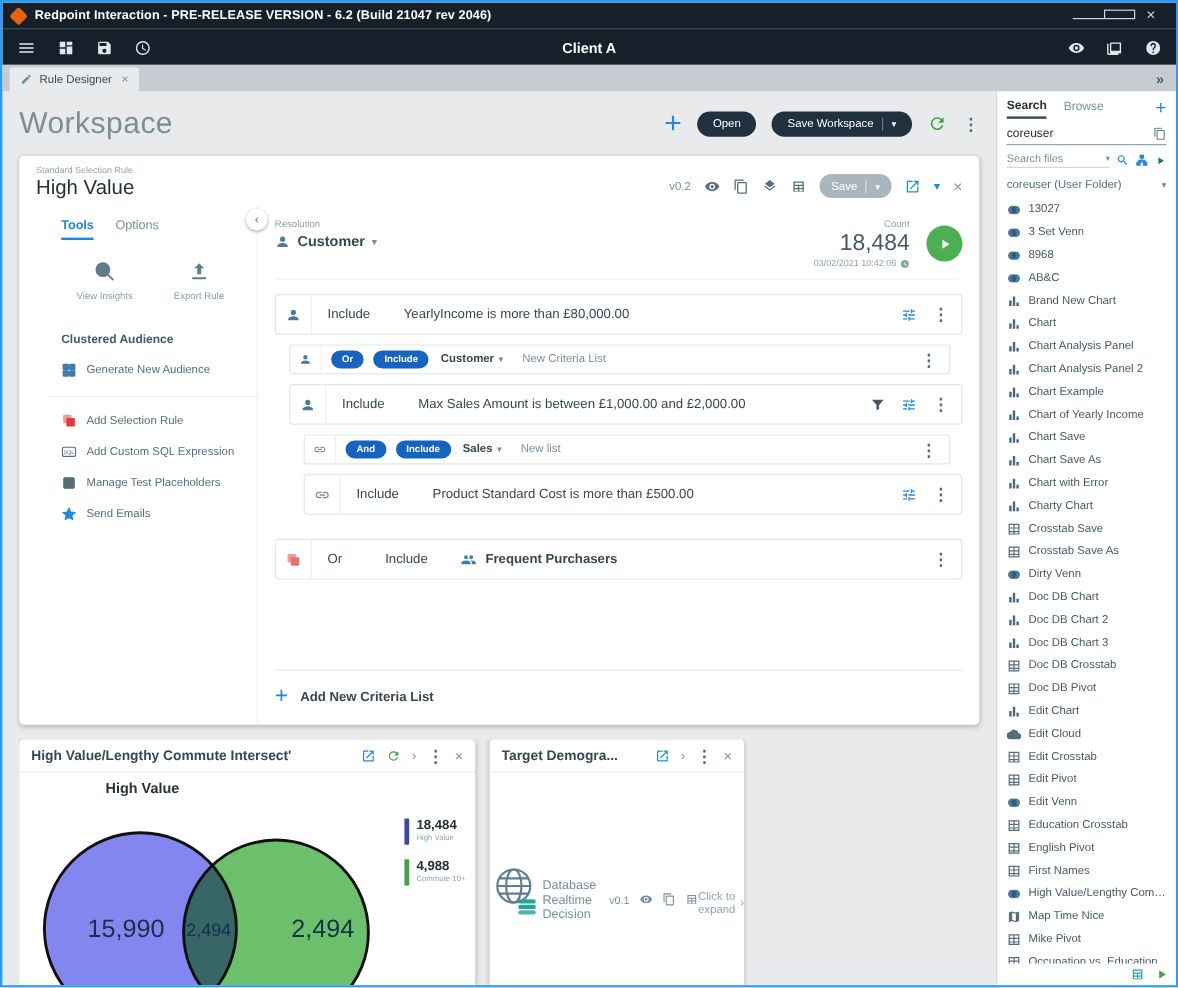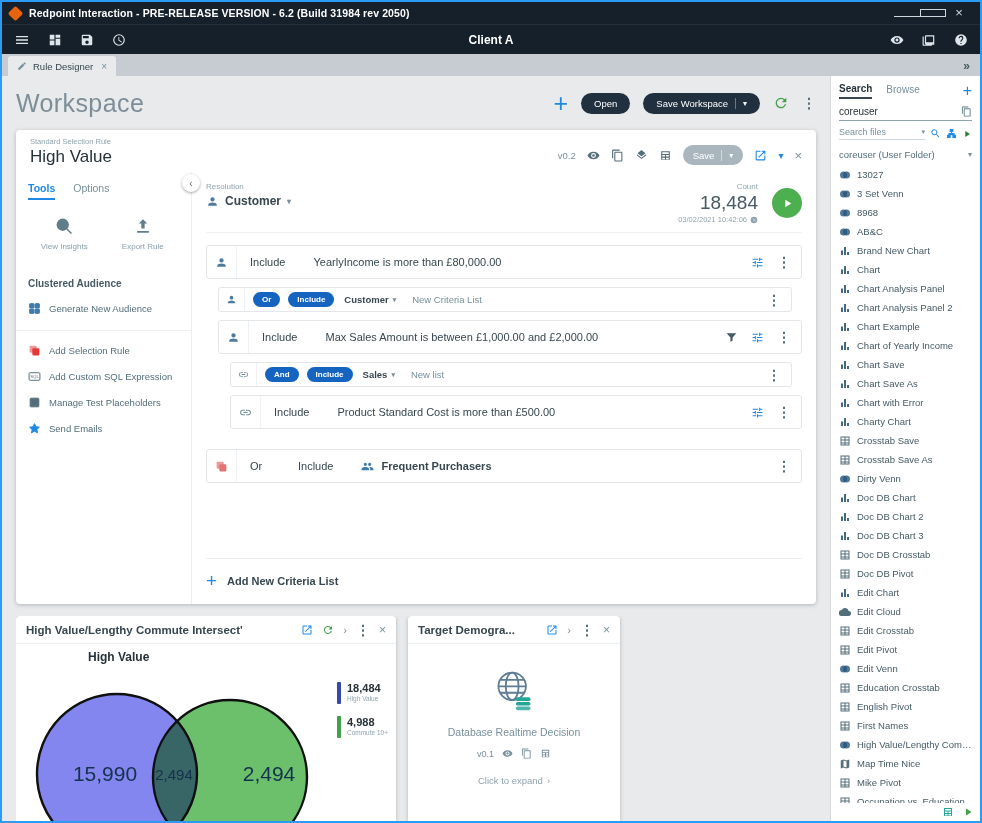--- a/index.html
+++ b/index.html
@@ -51,21 +51,21 @@
   .rc-header{display:flex;align-items:flex-start;padding:7px 14px 5px;flex:none;}
   .rc-type{font-size:7.5px;color:#90a4ae;}
   .rc-title{font-size:17px;color:#263238;font-weight:500;margin-top:1px;}
   .rc-ctrls{margin-left:auto;display:flex;align-items:center;gap:11px;margin-top:8px;color:#546e7a;}
   .rc-version{font-size:9.5px;color:#78909c;}
   .save-pill{height:20px;border-radius:10px;background:#a9b6be;color:#fff;font-size:9.5px;display:flex;align-items:center;padding:0 10px;gap:7px;}
   .save-pill .vdiv{width:1px;height:11px;background:rgba(255,255,255,.5);}
   .blue{color:#1e88e5;}
   .rc-close{color:#78909c;font-size:13px;}
 
-  .rc-body{flex:1;display:flex;min-height:0;}
+  .rc-body{flex:1;display:flex;min-height:0;margin-left:23px;}
   .panel{width:176px;border-right:1px solid #edf0f2;padding:10px 12px;position:relative;flex:none;}
   .panel-tabs{display:flex;gap:18px;font-size:10.5px;}
   .ptab-active{color:#1e88e5;font-weight:700;border-bottom:2px solid #1e88e5;padding-bottom:4px;}
   .ptab{color:#78909c;padding-bottom:4px;}
   .collapse-btn{position:absolute;right:-9px;top:2px;width:18px;height:18px;border-radius:50%;background:#fff;box-shadow:0 1px 3px rgba(0,0,0,.35);display:flex;align-items:center;justify-content:center;font-size:10px;color:#546e7a;z-index:3;}
   .tool-grid{margin-top:16px;display:grid;grid-template-columns:1fr 1fr;gap:20px 6px;}
   .tool{display:flex;flex-direction:column;align-items:center;gap:6px;text-align:center;color:#607d8b;}
   .tool .lbl{font-size:8px;color:#8aa0ac;line-height:1.3;}
   .clust-h{margin-top:26px;font-size:10px;font-weight:700;color:#455a64;}
   .panel-item{margin-top:13px;display:flex;align-items:center;gap:8px;font-size:9.5px;color:#546e7a;}
@@ -116,21 +116,21 @@
   .chev{font-size:11px;color:#78909c;}
   .bc-body{flex:1;position:relative;overflow:hidden;}
   .venn-title{position:absolute;left:72px;top:6px;font-size:12px;font-weight:600;color:#263238;}
   .legend{position:absolute;right:8px;top:38px;display:flex;flex-direction:column;gap:12px;}
   .leg-item{display:flex;gap:6px;}
   .leg-bar{width:4px;height:22px;border-radius:1px;flex:none;}
   .leg-val{font-size:11px;font-weight:700;color:#263238;}
   .leg-lbl{font-size:6.5px;color:#90a4ae;margin-top:1px;}
 
   .target-card{width:212px;flex:none;align-items:stretch;}
-  .tc-body{flex:1;display:flex;flex-direction:column;align-items:center;padding-top:24px;}
+  .tc-body{flex:1;display:flex;align-items:center;padding-top:24px;}
   .tc-name{font-size:10.5px;color:#78909c;margin-top:10px;}
   .tc-meta{display:flex;align-items:center;gap:8px;margin-top:10px;color:#78909c;font-size:9px;}
   .tc-expand{margin-top:16px;font-size:9.5px;color:#90a4ae;display:flex;align-items:center;gap:4px;}
 
   
   .sidebar{width:150px;background:#fff;border-left:1px solid #d7dbde;display:flex;flex-direction:column;flex:none;min-height:0;}
   .sb-tabs{display:flex;align-items:center;gap:14px;padding:7px 8px 0;}
   .sb-tab-active{font-size:10px;color:#263238;font-weight:700;border-bottom:2px solid #37474f;padding-bottom:3px;}
   .sb-tab{font-size:10px;color:#78909c;padding-bottom:3px;}
   .sb-plus{margin-left:auto;color:#1e88e5;font-size:16px;line-height:1;font-weight:400;}
@@ -154,21 +154,21 @@
   .sb-label{overflow:hidden;text-overflow:ellipsis;}
   .sb-footer{height:18px;display:flex;align-items:center;justify-content:flex-end;gap:8px;padding:0 6px;flex:none;}
 </style>
 </head>
 <body>
 
 <div class="window">
 
   <div class="titlebar">
     <span class="logo"></span>
-    <span class="t">Redpoint Interaction - PRE-RELEASE VERSION - 6.2 (Build 31984 rev 2050)</span>
+    <span class="t">Redpoint Interaction - PRE-RELEASE VERSION - 6.2 (Build 21047 rev 2046)</span>
     <div class="wctrl">
       <span><span class="minbar"></span></span>
       <span><span class="maxbox"></span></span>
       <span style="font-size:13px;">×</span>
     </div>
   </div>
 
   <div class="navbar">
     <div class="nav-left">
       <span>

